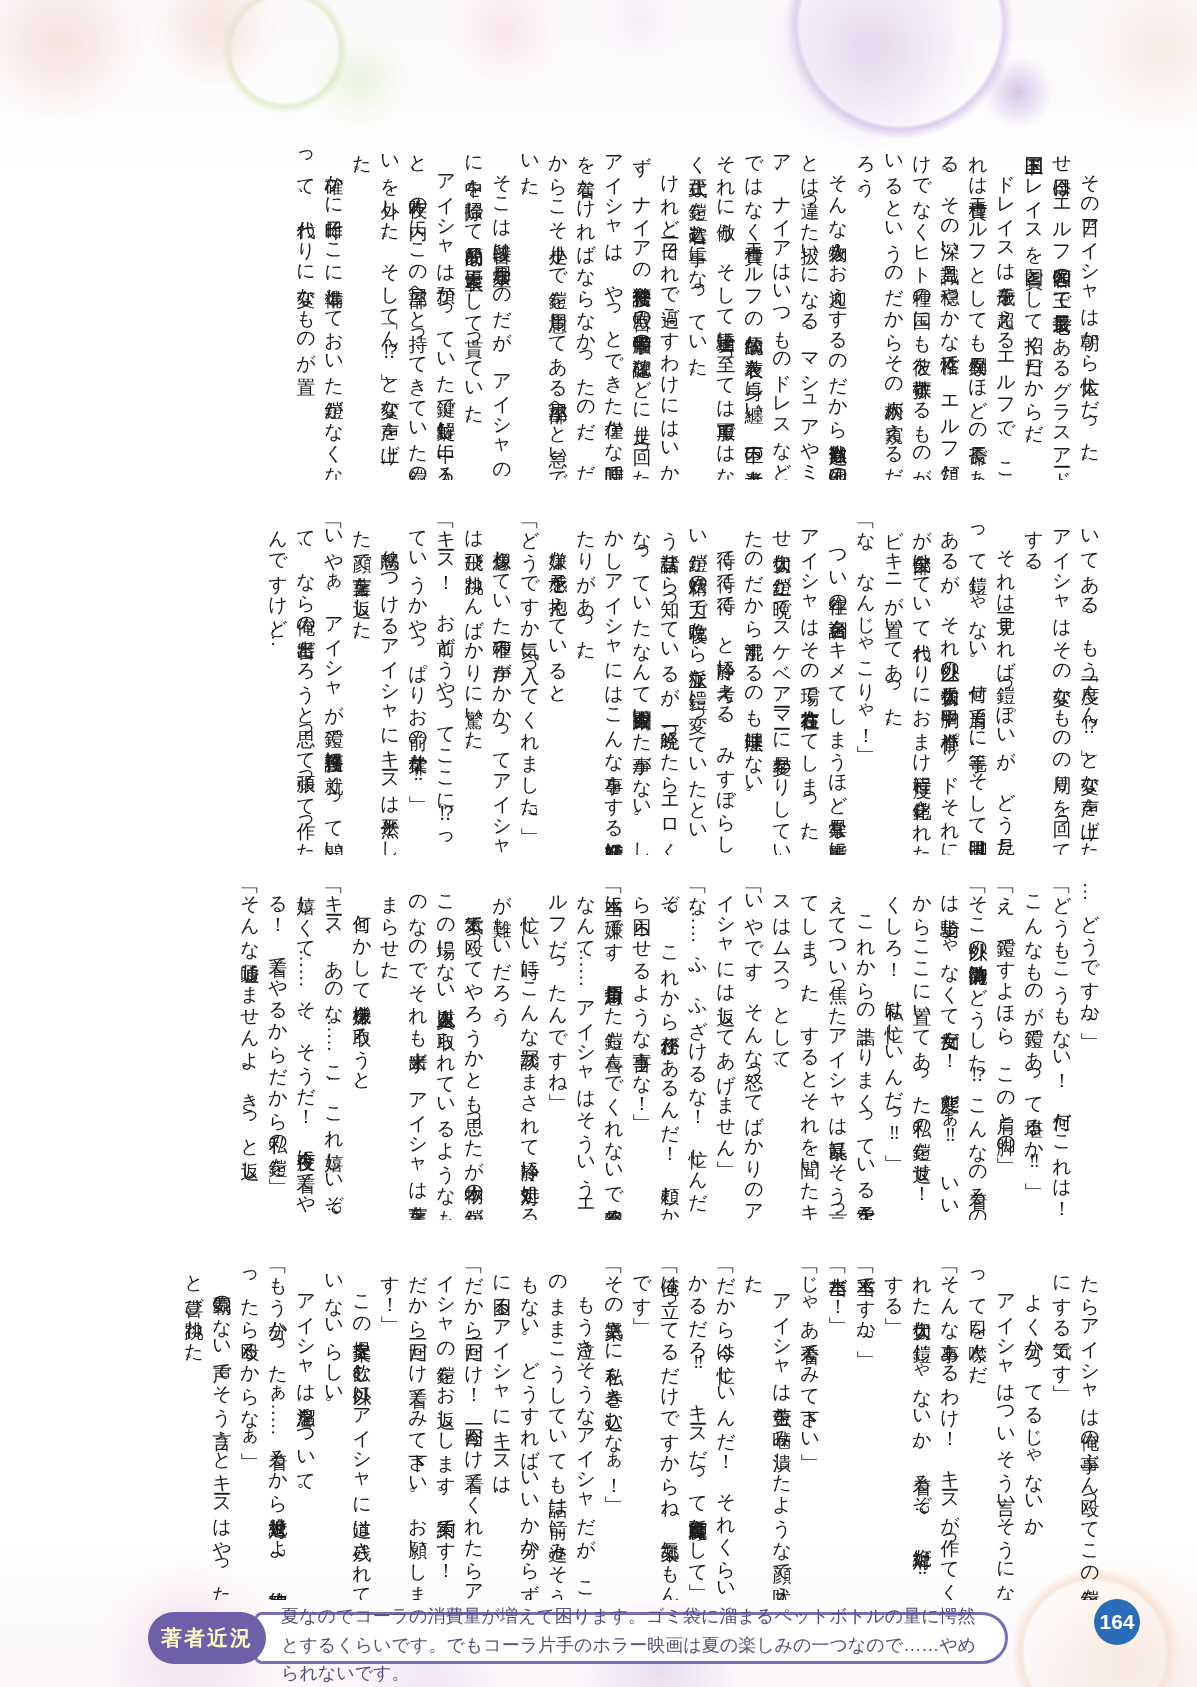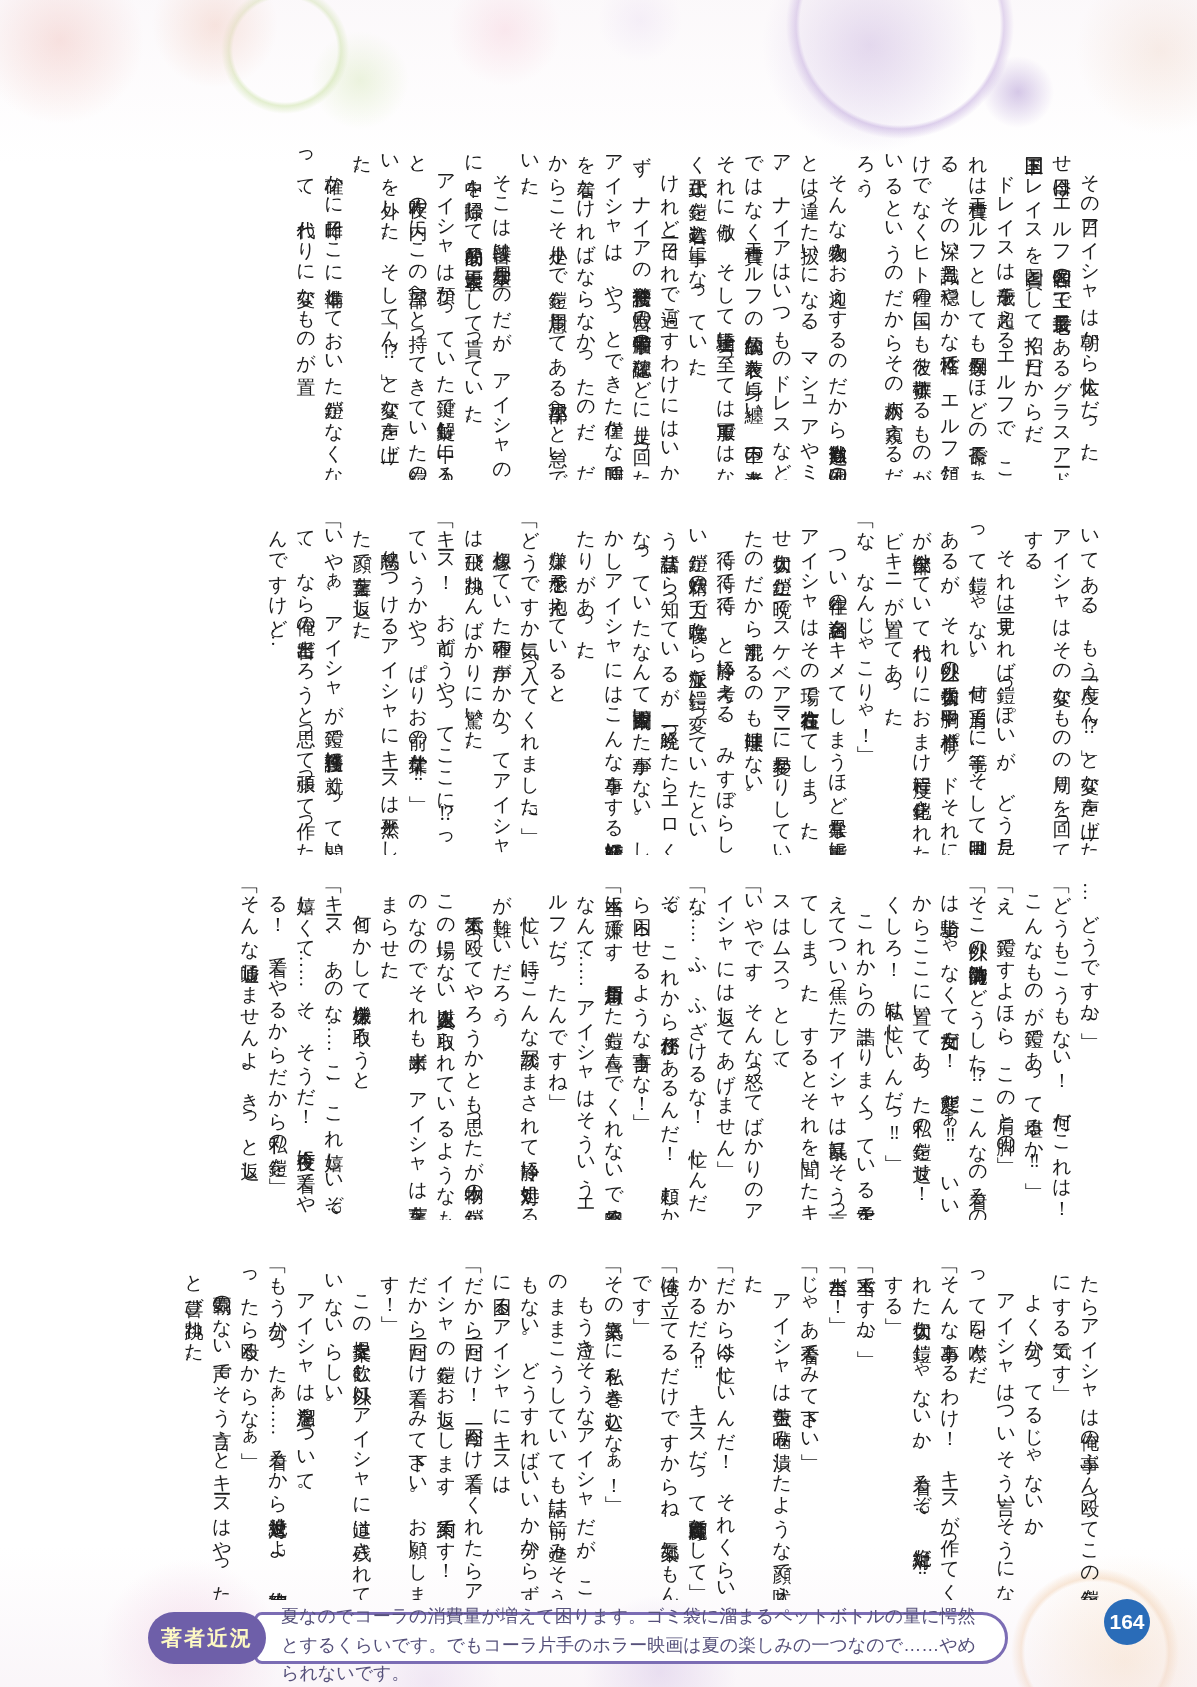--- a/index.html
+++ b/index.html
@@ -83,21 +83,21 @@
     font-size:18px;line-height:1.6;
     color:var(--footer-text);
     display:flex;align-items:center;
   }
   .page-number{
     position:absolute;left:1094px;top:1599px;
     width:46px;height:46px;border-radius:50%;
     background:var(--page-badge);
     color:#ffffff;text-align:center;
     font-family:"Liberation Sans","DejaVu Sans",sans-serif;
-    font-size:21px;font-weight:bold;line-height:46px;margin-left:10px;
+    font-size:21px;font-weight:bold;line-height:46px;
   }
 </style>
 </head>
 <body>
 
 <div class="page">
   <div class="bg"></div>
 
   <main class="text-area">
     <section class="band band-1">

